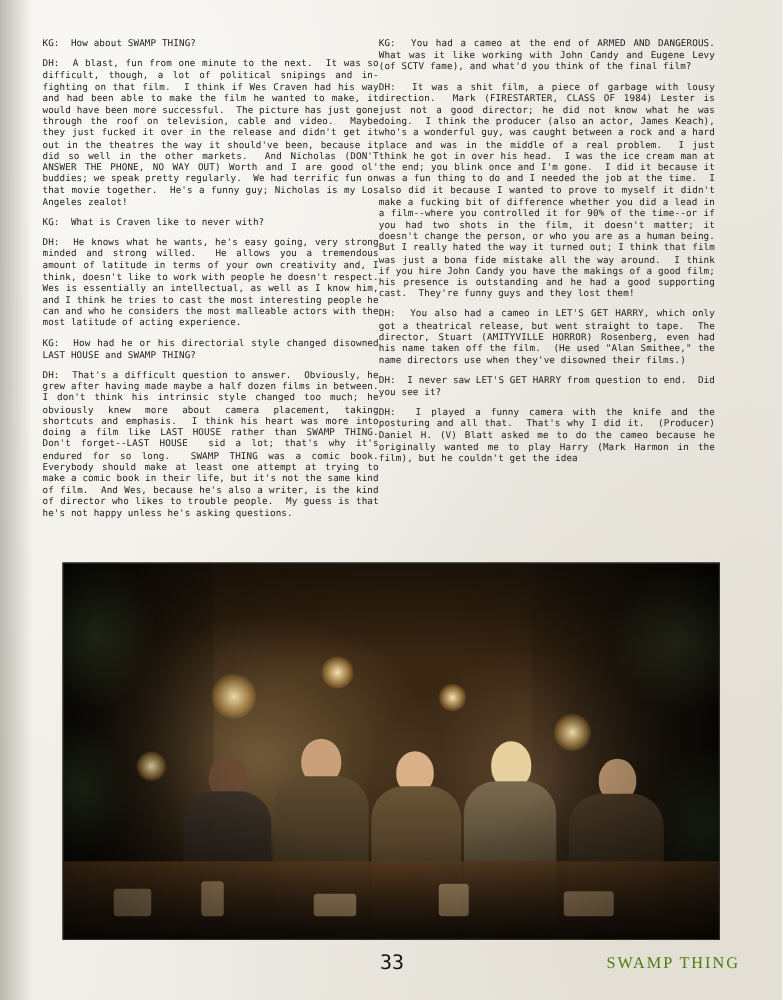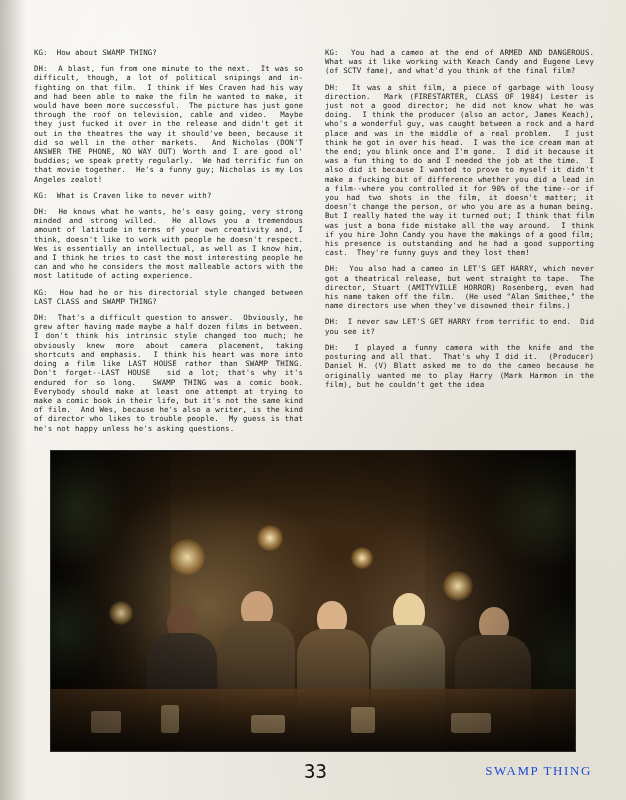--- a/index.html
+++ b/index.html
@@ -20,25 +20,24 @@
     position: absolute;
     inset: 0;
     background:
       radial-gradient(ellipse at 20% 10%, rgba(255,255,255,0.55), rgba(255,255,255,0) 55%),
       radial-gradient(ellipse at 85% 90%, rgba(210,205,190,0.35), rgba(255,255,255,0) 60%),
       linear-gradient(100deg, #f4f2ec 0%, #eeece5 40%, #e9e6dd 100%);
     pointer-events: none;
   }
   .columns {
     position: absolute;
-    top: 48px;
+    top: 30px;
     left: 34px;
     width: 560px;
     display: flex;
-    gap: 22px;
     z-index: 2;
   }
   .col {
     width: 269px;
   }
   .para {
     font-size: 7.4px;
     line-height: 9.2px;
     color: #1b1b1b;
     text-align: justify;
@@ -150,29 +149,29 @@
     left: 34px;
     right: 34px;
     top: 760px;
     display: flex;
     align-items: center;
     justify-content: space-between;
     z-index: 3;
   }
   .page-number {
     font-family: "DejaVu Sans Mono", monospace;
-    font-size: 19px;
+    font-size: 16px;
     color: #111;
     margin-left: 270px;
   }
   .issue-title {
     font-family: "Liberation Serif", serif;
     font-size: 13px;
     letter-spacing: 1.6px;
-    color: #1d4ed8;
+    color: #4d7c0f;
   }
   .spine-shadow {
     position: absolute;
     left: 0; top: 0; bottom: 0; width: 26px;
     background: linear-gradient(90deg, rgba(120,115,100,0.45), rgba(120,115,100,0));
     z-index: 4;
     pointer-events: none;
   }
 </style>
 </head>
@@ -181,28 +180,28 @@
 <div class="page">
   <div class="paper-tint"></div>
   <div class="spine-shadow"></div>
 
   <div class="columns">
     <div class="col">
       <p class="para">KG:  How about SWAMP THING?</p>
       <p class="para">DH:  A blast, fun from one minute to the next.  It was so difficult, though, a lot of political snipings and in-fighting on that film.  I think if Wes Craven had his way and had been able to make the film he wanted to make, it would have been more successful.  The picture has just gone through the roof on television, cable and video.  Maybe they just fucked it over in the release and didn't get it out in the theatres the way it should've been, because it did so well in the other markets.  And Nicholas (DON'T ANSWER THE PHONE, NO WAY OUT) Worth and I are good ol' buddies; we speak pretty regularly.  We had terrific fun on that movie together.  He's a funny guy; Nicholas is my Los Angeles zealot!</p>
       <p class="para">KG:  What is Craven like to never with?</p>
       <p class="para">DH:  He knows what he wants, he's easy going, very strong minded and strong willed.  He allows you a tremendous amount of latitude in terms of your own creativity and, I think, doesn't like to work with people he doesn't respect.  Wes is essentially an intellectual, as well as I know him, and I think he tries to cast the most interesting people he can and who he considers the most malleable actors with the most latitude of acting experience.</p>
-      <p class="para">KG:  How had he or his directorial style changed between LAST CLASS and SWAMP THING?</p>
+      <p class="para">KG:  How had he or his directorial style changed disowned LAST HOUSE and SWAMP THING?</p>
       <p class="para">DH:  That's a difficult question to answer.  Obviously, he grew after having made maybe a half dozen films in between.  I don't think his intrinsic style changed too much; he obviously knew more about camera placement, taking shortcuts and emphasis.  I think his heart was more into doing a film like LAST HOUSE rather than SWAMP THING.  Don't forget--LAST HOUSE  sid a lot; that's why it's endured for so long.  SWAMP THING was a comic book.  Everybody should make at least one attempt at trying to make a comic book in their life, but it's not the same kind of film.  And Wes, because he's also a writer, is the kind of director who likes to trouble people.  My guess is that he's not happy unless he's asking questions.</p>
     </div>
     <div class="col">
-      <p class="para">KG:  You had a cameo at the end of ARMED AND DANGEROUS.  What was it like working with Keach Candy and Eugene Levy (of SCTV fame), and what'd you think of the final film?</p>
+      <p class="para">KG:  You had a cameo at the end of ARMED AND DANGEROUS.  What was it like working with John Candy and Eugene Levy (of SCTV fame), and what'd you think of the final film?</p>
       <p class="para">DH:  It was a shit film, a piece of garbage with lousy direction.  Mark (FIRESTARTER, CLASS OF 1984) Lester is just not a good director; he did not know what he was doing.  I think the producer (also an actor, James Keach), who's a wonderful guy, was caught between a rock and a hard place and was in the middle of a real problem.  I just think he got in over his head.  I was the ice cream man at the end; you blink once and I'm gone.  I did it because it was a fun thing to do and I needed the job at the time.  I also did it because I wanted to prove to myself it didn't make a fucking bit of difference whether you did a lead in a film--where you controlled it for 90% of the time--or if you had two shots in the film, it doesn't matter; it doesn't change the person, or who you are as a human being.  But I really hated the way it turned out; I think that film was just a bona fide mistake all the way around.  I think if you hire John Candy you have the makings of a good film; his presence is outstanding and he had a good supporting cast.  They're funny guys and they lost them!</p>
-      <p class="para">DH:  You also had a cameo in LET'S GET HARRY, which never got a theatrical release, but went straight to tape.  The director, Stuart (AMITYVILLE HORROR) Rosenberg, even had his name taken off the film.  (He used "Alan Smithee," the name directors use when they've disowned their films.)</p>
-      <p class="para">DH:  I never saw LET'S GET HARRY from terrific to end.  Did you see it?</p>
+      <p class="para">DH:  You also had a cameo in LET'S GET HARRY, which only got a theatrical release, but went straight to tape.  The director, Stuart (AMITYVILLE HORROR) Rosenberg, even had his name taken off the film.  (He used "Alan Smithee," the name directors use when they've disowned their films.)</p>
+      <p class="para">DH:  I never saw LET'S GET HARRY from question to end.  Did you see it?</p>
       <p class="para">DH:  I played a funny camera with the knife and the posturing and all that.  That's why I did it.  (Producer) Daniel H. (V) Blatt asked me to do the cameo because he originally wanted me to play Harry (Mark Harmon in the film), but he couldn't get the idea</p>
     </div>
   </div>
 
   <div class="photo-wrap">
     <div class="photo"></div>
     <div class="foliage-left"></div>
     <div class="foliage-right"></div>
 
     <div class="lamp l1"></div>

